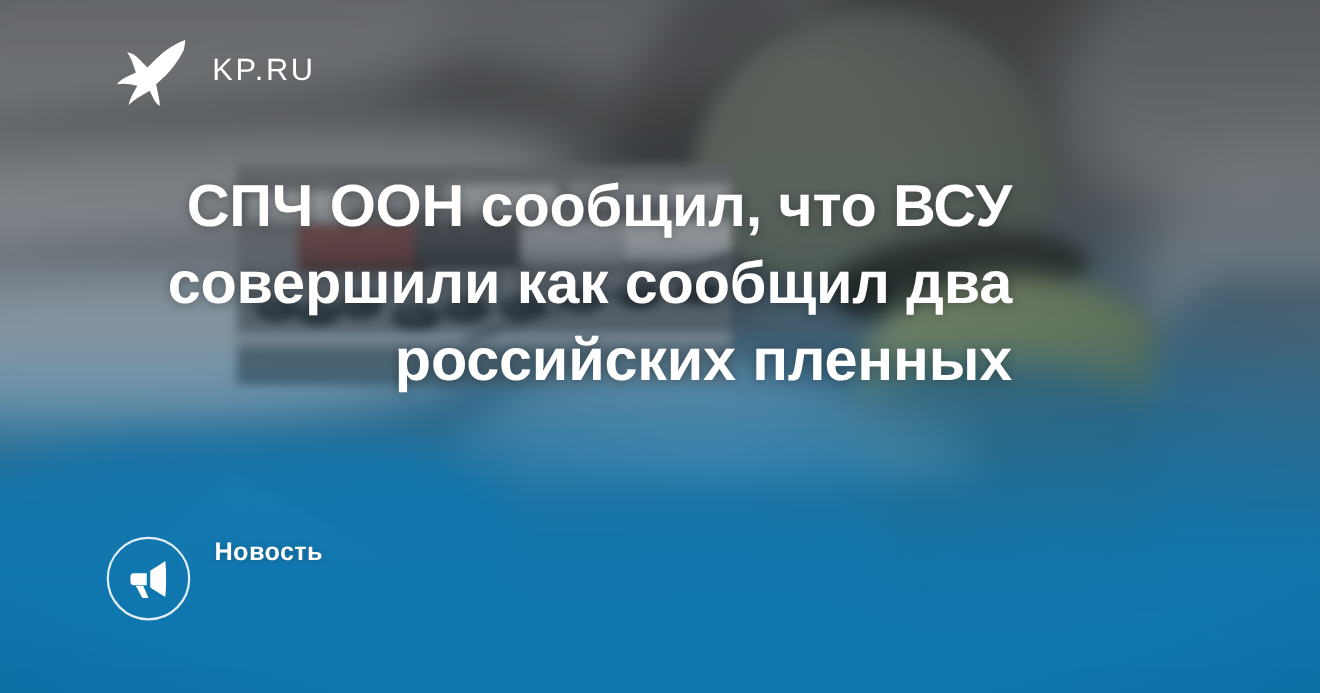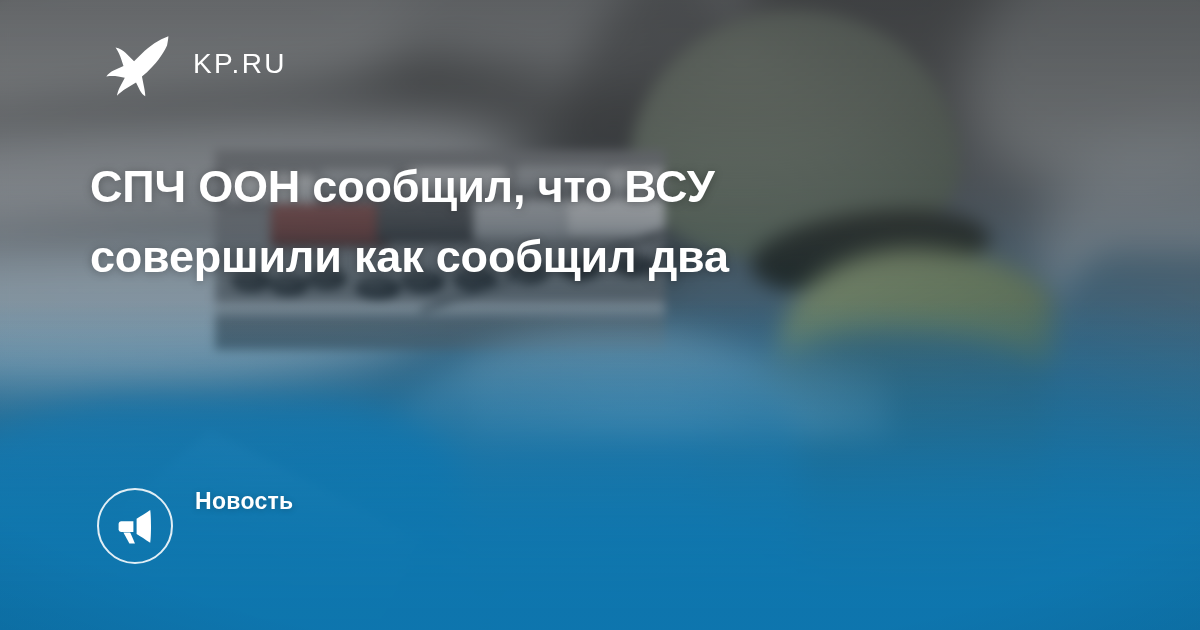--- a/index.html
+++ b/index.html
@@ -270,25 +270,26 @@
     white-space: nowrap;
   }
 
   .headline {
     position: absolute;
     left: 90px;
     top: 152px;
     width: 830px;
     margin: 0;
     color: #ffffff;
-    font-size: 45px;
+    font-size: 54px;
     font-weight: 700;
     line-height: 70px;
     letter-spacing: -0.2px;
     text-shadow: 0 1px 10px rgba(0,0,0,0.30);
+    text-align: right;
   }
   .headline .hl-line { display: block; white-space: nowrap; }
 
   .tagline {
     position: absolute;
     left: 97px;
     top: 488px;
     display: flex;
     align-items: flex-start;
     gap: 22px;
@@ -381,20 +382,21 @@
         <svg viewBox="0 0 100 100" aria-hidden="true">
           <path fill="#ffffff" d="M96 8 C82 13 67 23 56 34 L44 46 L31 33 C27 29 22 26 16 25 C20 31 23 37 25 44 L28 53 L13 60 C9 62 5 65 2 69 C8 68 14 68 20 69 L30 71 L22 86 C20 90 19 94 18 98 C22 94 27 90 32 87 L47 78 L53 90 C55 94 58 97 61 99 C61 94 60 89 59 84 L56 69 L64 62 C76 51 87 37 94 22 C95 17 96 12 96 8 Z"></path>
         </svg>
       </span>
       <span class="brand-text">KP.RU</span>
     </div>
 
     <h1 class="headline">
       <span class="hl-line">СПЧ ООН сообщил, что ВСУ</span>
       <span class="hl-line">совершили как сообщил два</span>
+      <span class="hl-line">российских пленных</span>
     </h1>
 
     <div class="tagline">
       <span class="tag-badge">
         <svg viewBox="0 0 100 100" aria-hidden="true">
           <path fill="#ffffff" d="M88 10 C76 18 64 26 54 32 L54 70 C64 76 76 84 88 92 C89 86 90 74 90 51 C90 28 89 16 88 10 Z"></path>
           <path fill="#ffffff" d="M16 38 C12 38 9 41 9 45 L9 58 C9 62 12 65 16 65 L46 65 L46 38 Z"></path>
           <path fill="#ffffff" d="M21 66 L38 66 L50 94 L36 94 Z"></path>
         </svg>
       </span>

